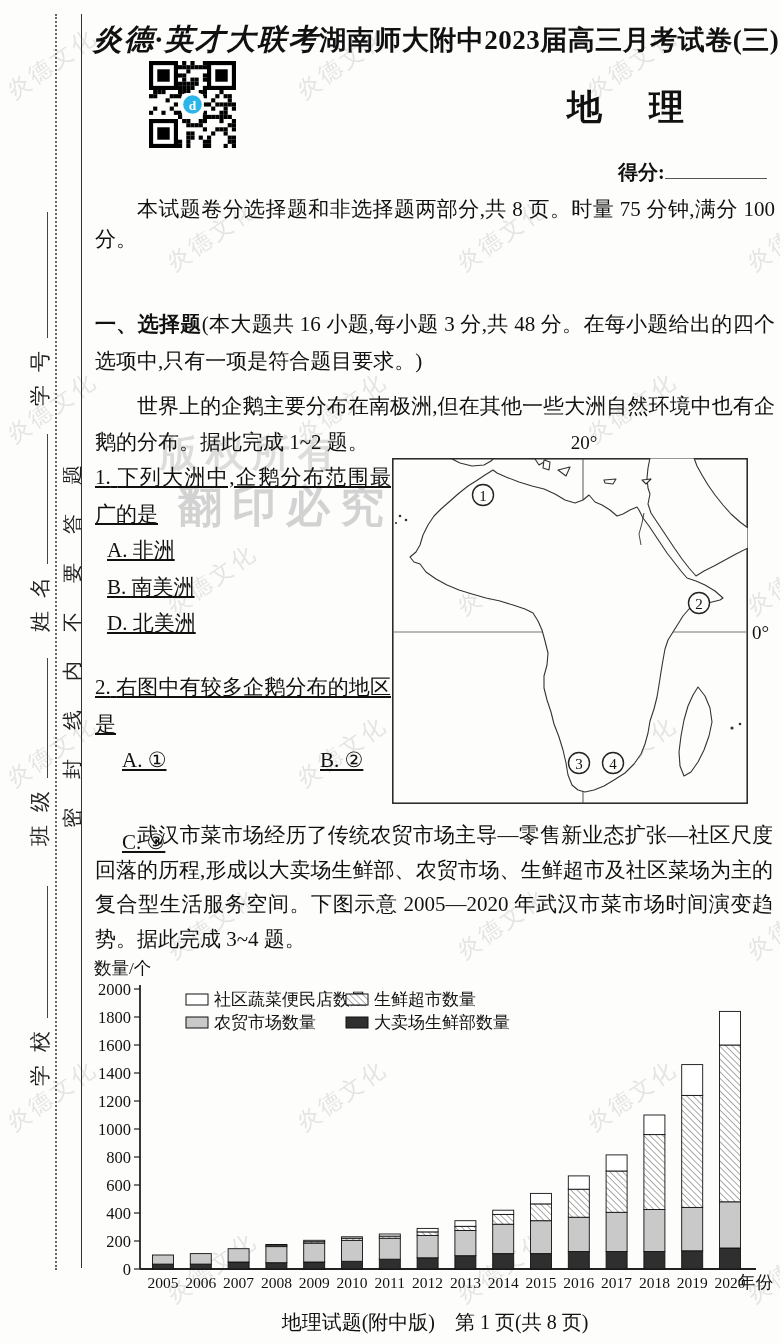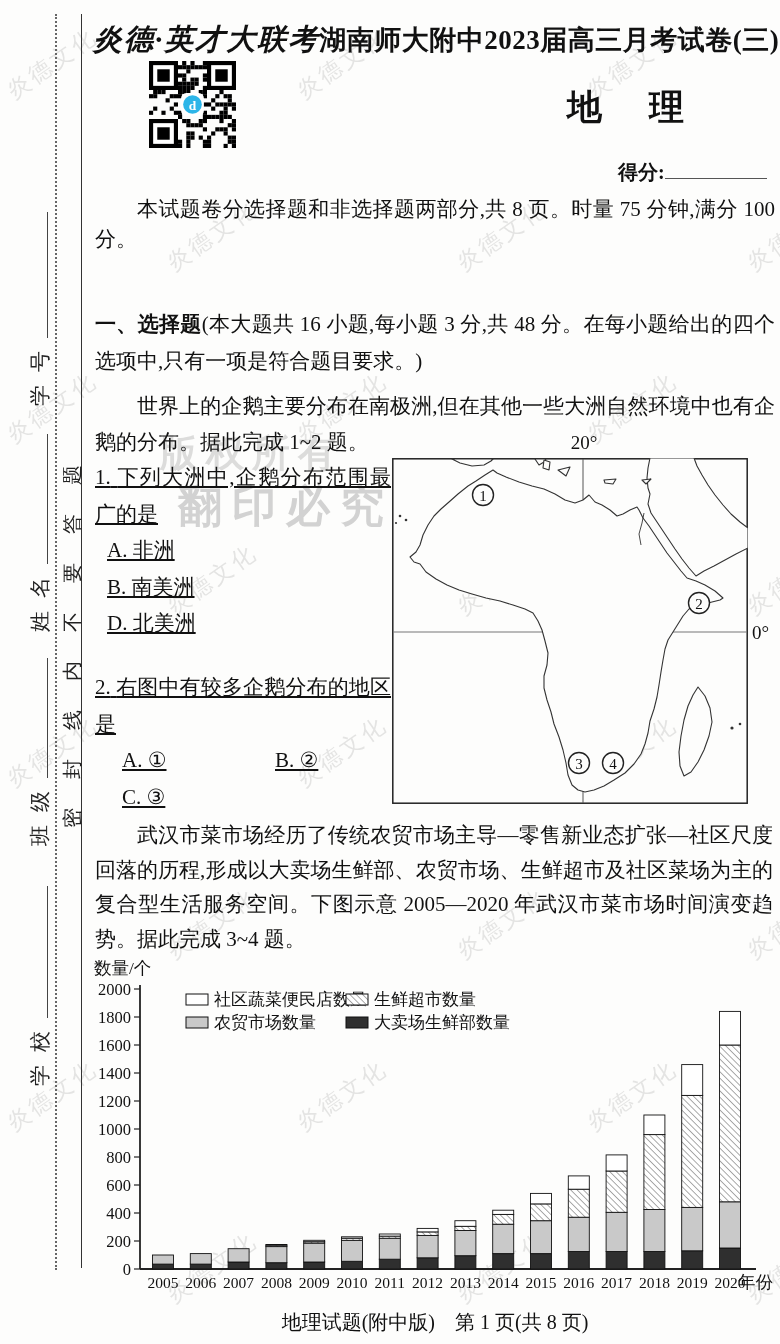--- a/index.html
+++ b/index.html
@@ -42,21 +42,21 @@
   .mcintro{top:306px;line-height:37px;}
   .penguin{top:388px;line-height:36px;}
   .wuhan{top:818px;line-height:34.5px;width:678px;}
   .footer{top:1302px;font-size:20px;line-height:26px;margin-top:7px;}
   
   .question{position:absolute;left:95px;width:296px;font-size:21px;line-height:36.5px;text-decoration:underline;}
   .q1{top:459px;} .q2{top:669px;}
   .qbody{text-align:justify;}
   .opts{margin-left:12px;}
   .opt{line-height:36.5px;}
-  .optgrid{margin-left:27px;display:grid;grid-template-columns:153px 120px;}
+  .optgrid{margin-left:27px;display:grid;grid-template-columns:153px 120px;gap:45px;}
   
   .mapwrap{position:absolute;left:392px;top:432px;width:386px;height:378px;}
   .map-toplabel{position:absolute;left:162px;top:0px;width:60px;text-align:center;font-size:19px;}
   .map-rightlabel{position:absolute;left:360px;top:190px;font-size:19px;}
   .mapsvg{position:absolute;left:0;top:26px;}
   
   .chartwrap{position:absolute;left:88px;top:956px;width:692px;height:354px;}
   svg text{font-family:"Liberation Serif","DejaVu Serif",serif;}
 </style>
 </head>

